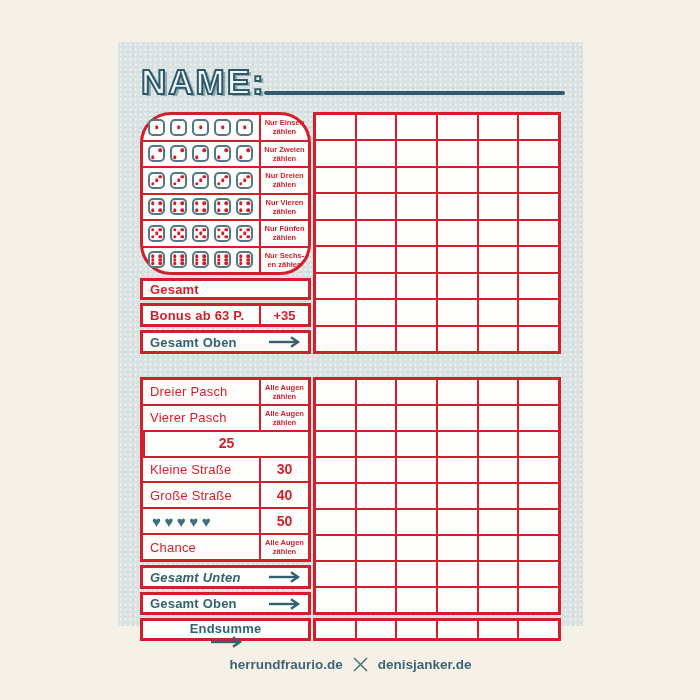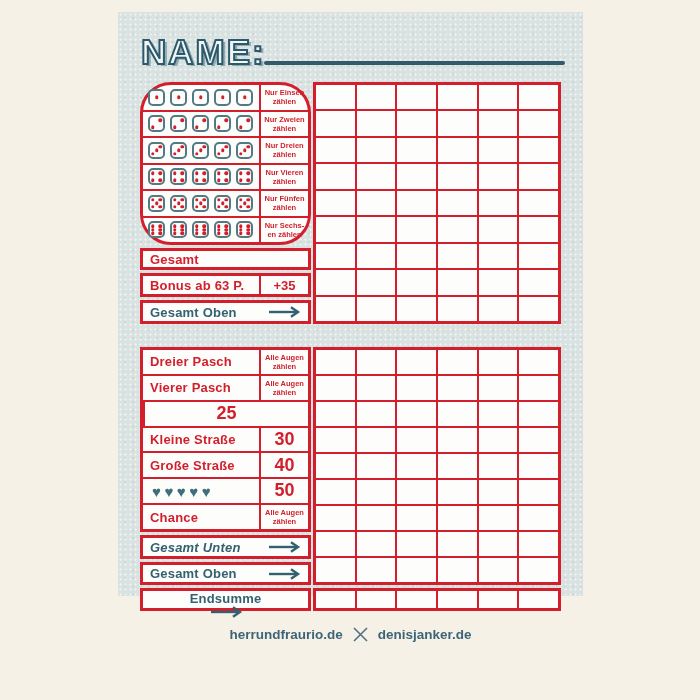--- a/index.html
+++ b/index.html
@@ -3,21 +3,21 @@
 <meta charset="utf-8">
 <style>
   :root{
     --red:#d31f2c; --blue:#33616f; --dice:#527a84; --heart:#3f6e7d;
     --paper:#d9e2e1; --bg:#f5f1e7; --cell:#fdfdfc;
   }
   *{box-sizing:border-box; margin:0; padding:0;}
   body{width:700px;height:700px;background:var(--bg);
        font-family:"Liberation Sans", sans-serif; position:relative; overflow:hidden;}
   .canvas{position:absolute; inset:0;}
-  .paper{position:absolute; left:118px; top:12px; width:465px; height:584px;
+  .paper{position:absolute; left:118px; top:42px; width:465px; height:584px;
          background-color:var(--paper);
          background-image:
            radial-gradient(rgba(255,255,255,.45) 1px, transparent 1.2px),
            radial-gradient(rgba(110,145,150,.14) 1px, transparent 1.2px);
          background-size:5px 5px, 8px 8px; background-position:0 0, 3px 2px;}
   .abs{position:absolute;}
 
   
   .name-heading{left:23px; top:20px; font-size:35px; font-weight:bold; letter-spacing:2px;
     color:#f1f5f4; -webkit-text-stroke:2px #2b5a6d;
@@ -57,25 +57,25 @@
   .bonus-box .lab{padding-left:7px;}
   .bonus-val{width:49px; border-left:2px solid var(--red); display:flex; align-items:center;
              justify-content:center; font-size:13px; font-weight:bold; color:var(--red); align-self:stretch;}
   .gesamt-oben-box{left:22px; top:288px; width:171px; height:24px;}
 
   
   .lower-table{left:22px; top:335px; width:171px; height:185px; display:flex; flex-direction:column;}
   .lrow{flex:1; display:flex; align-items:stretch;}
   .lrow + .lrow{border-top:2px solid var(--red);}
   .llabel{width:116px; display:flex; align-items:center; padding-left:7px;
-          font-size:13px; font-weight:bold; color:var(--red); letter-spacing:.2px;}
+          font-size:13px; font-weight:normal; color:var(--red); letter-spacing:.2px;}
   .lsub{flex:1; border-left:2px solid var(--red); display:flex; flex-direction:column;
         align-items:center; justify-content:center; color:var(--red); font-weight:bold;
         font-size:7.5px; line-height:1.2; text-align:center;}
-  .lsub.num{font-size:18px;}
+  .lsub.num{font-size:14px;}
   .hearts{font-size:15px; color:var(--heart); letter-spacing:3.5px; padding-left:2px;}
 
   .gesamt-unten-box{left:22px; top:523px; width:171px; height:24px;font-style:italic;}
   .gesamt-oben2-box{left:22px; top:550px; width:171px; height:23px;}
   .endsumme-box{left:22px; top:576px; width:171px; height:23px;flex-direction:column;}
 
   .arrow-svg{flex:0 0 auto;}
 
   
   .footer{left:0; top:614px; width:100%; display:flex; align-items:center;

